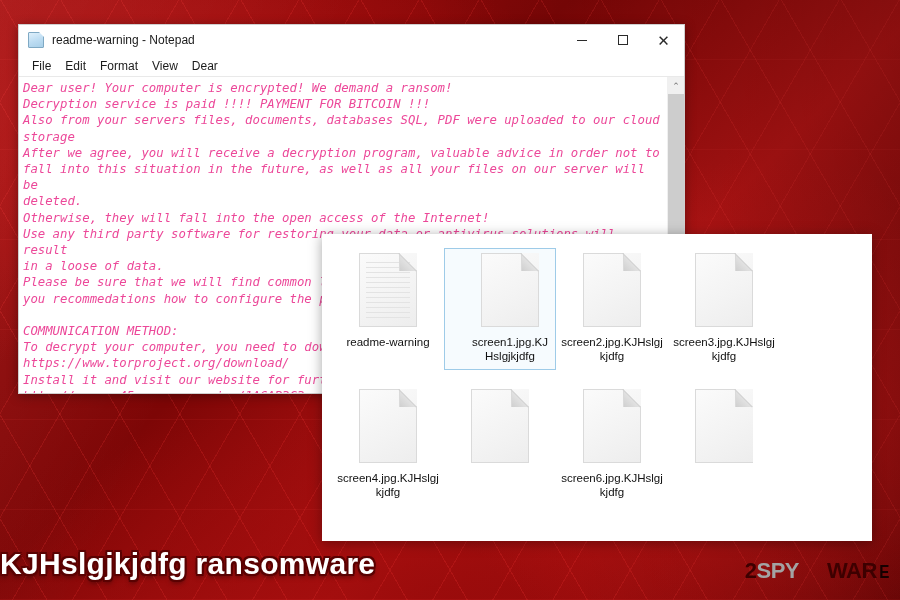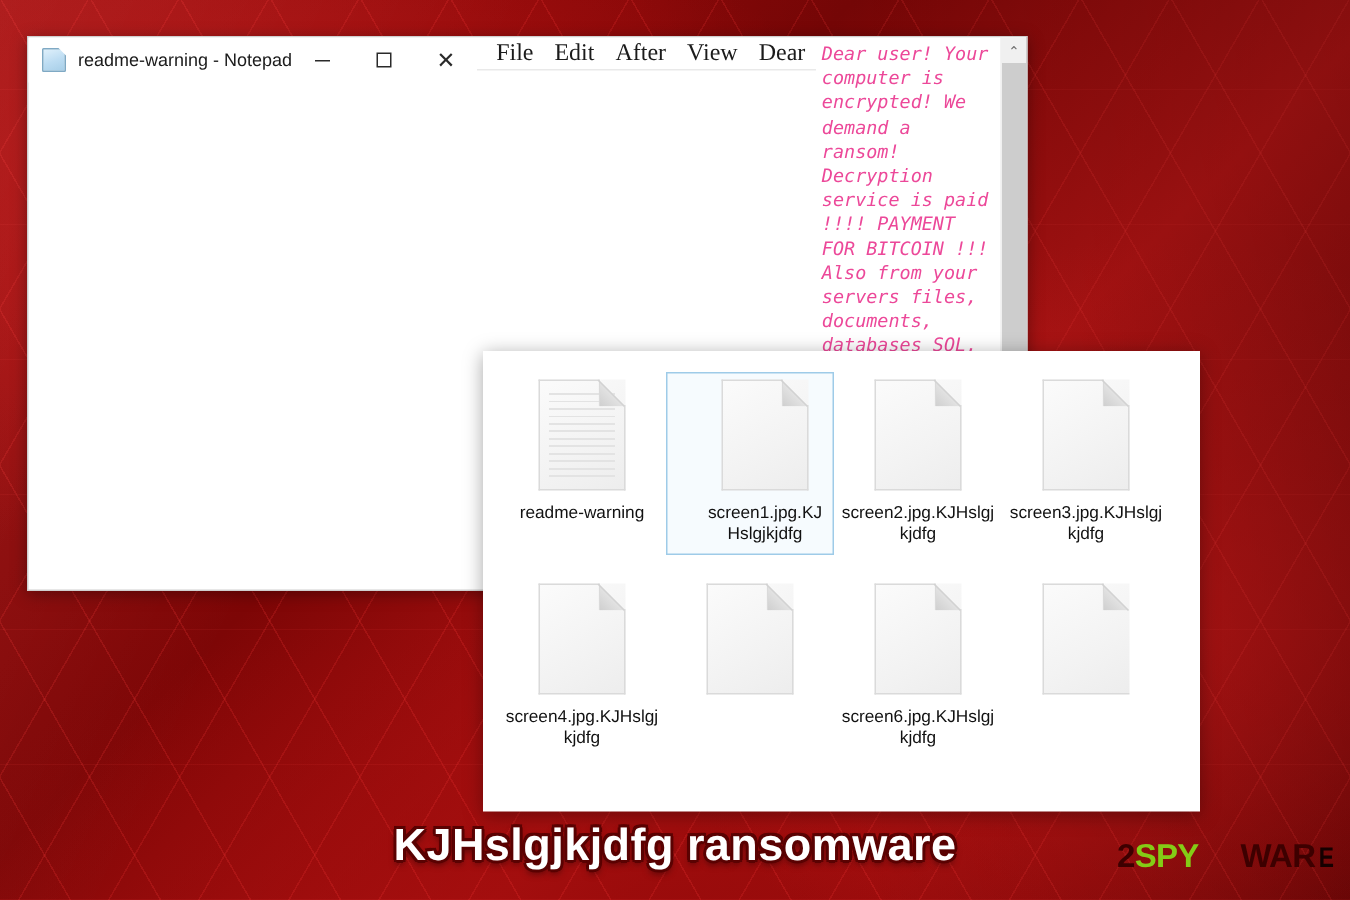--- a/index.html
+++ b/index.html
@@ -55,21 +55,21 @@
   #notepad {
     position: absolute;
     left: 18px;
     top: 24px;
     width: 667px;
     height: 370px;
     background: #ffffff;
     border: 1px solid #cfcfcf;
     box-shadow: 0 2px 10px rgba(0,0,0,.35);
     display: flex;
-    flex-direction: row;
+    flex-direction: column;
   }
   .np-titlebar {
     height: 30px;
     background: #ffffff;
     display: flex;
     align-items: center;
     flex: 0 0 auto;
     position: relative;
   }
   .np-icon {
@@ -112,25 +112,24 @@
   .np-menubar {
     height: 22px;
     display: flex;
     align-items: center;
     padding-left: 6px;
     background: #ffffff;
     flex: 0 0 auto;
     border-bottom: 1px solid #e9e9e9;
   }
   .np-menu {
-    font-size: 16px;
+    font-size: 12px;
     color: #1b1b1b;
     padding: 2px 7px;
     white-space: nowrap;
-    font-family: Liberation Serif, serif;
   }
 
   .np-body {
     flex: 1 1 auto;
     position: relative;
     display: flex;
     overflow: hidden;
     background: #fff;
   }
   .np-text {
@@ -163,21 +162,21 @@
     top: 17px;
     height: 200px;
     background: #cdcdcd;
   }
 
   
   #explorer {
     position: absolute;
     left: 322px;
     top: 234px;
-    width: 478px;
+    width: 550px;
     height: 307px;
     background: #ffffff;
     box-shadow: 0 2px 12px rgba(0,0,0,.35);
     padding: 14px 10px 10px 10px;
     overflow: hidden;
   }
   .file-grid {
     display: flex;
     flex-wrap: wrap;
     align-content: flex-start;
@@ -273,21 +272,21 @@
     text-align: center;
     word-break: break-word;
     max-width: 104px;
   }
 
   
   #banner-title {
     position: absolute;
     left: 0; right: 0;
     top: 547px;
-    text-align: center;
+    text-align: left;
     font-size: 30px;
     font-weight: bold;
     letter-spacing: .3px;
     color: #ffffff;
     text-shadow:
       -1.6px -1.6px 0 #5a0202,  1.6px -1.6px 0 #5a0202,
       -1.6px  1.6px 0 #5a0202,  1.6px  1.6px 0 #5a0202,
        0 -2px 0 #5a0202, 0 2px 0 #5a0202,
       -2px 0 0 #5a0202, 2px 0 0 #5a0202,
        0 3px 5px rgba(0,0,0,.55);
@@ -300,21 +299,21 @@
     right: 10px;
     top: 560px;
     display: flex;
     align-items: baseline;
     font-weight: bold;
     font-size: 22px;
     letter-spacing: -.5px;
     line-height: 1;
   }
   #brand-logo .b-2    { color: #3d0000; }
-  #brand-logo .b-spy  { color: #84cc16; }
+  #brand-logo .b-spy  { color: #a3a3a3; }
   #brand-logo .b-ware { color: #3d0000; margin-left: 28px; }
   #brand-logo .b-mark {
     color: #150000;
     font-size: 19px;
     margin-left: 1px;
     transform: scaleX(.8);
   }
 </style>
 </head>
 <body>
@@ -336,21 +335,21 @@
       </div>
       <div class="np-wb close">
         <span class="gl-close">✕</span>
       </div>
     </div>
   </div>
 
   <div class="np-menubar">
     <div class="np-menu">File</div>
     <div class="np-menu">Edit</div>
-    <div class="np-menu">After</div>
+    <div class="np-menu">Format</div>
     <div class="np-menu">View</div>
     <div class="np-menu">Dear</div>
   </div>
 
   <div class="np-body">
     <div class="np-text">Dear user! Your computer is encrypted! We demand a ransom!
 Decryption service is paid !!!! PAYMENT FOR BITCOIN !!!
 Also from your servers files, documents, databases SQL, PDF were uploaded to our cloud
 storage
 After we agree, you will receive a decryption program, valuable advice in order not to

